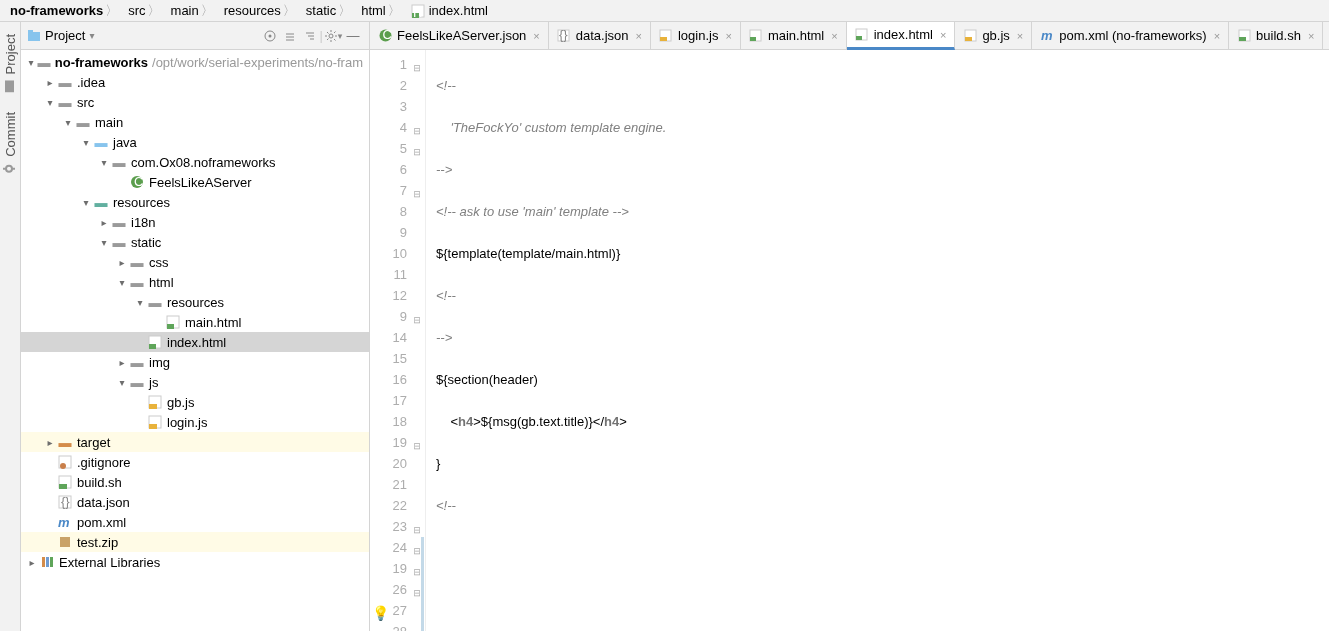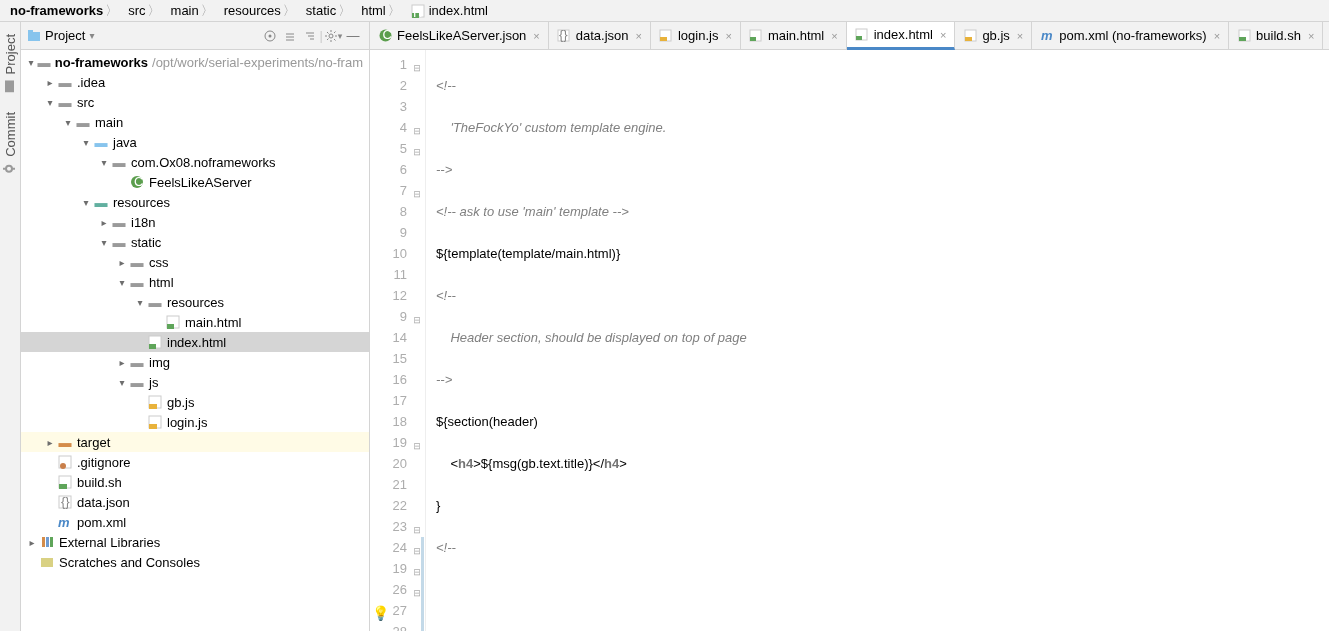--- a/index.html
+++ b/index.html
@@ -305,38 +305,38 @@
           <span class="tree-label">data.json</span>
         </div>
       <div class="tree-row" style="padding-left:36px">
           <span class="tree-icon">
             <svg width="14" height="14">
               <text x="0" y="12" font-size="13" font-style="italic" font-weight="bold" fill="#4a88c7">m</text>
             </svg>
           </span>
           <span class="tree-label">pom.xml</span>
         </div>
+      <div class="tree-row highlight-dir" style="padding-left:36px">
+          <span class="tree-icon">
+            <svg width="14" height="14">
+              <rect x="2" y="2" width="10" height="10" fill="#c9a268"></rect>
+            </svg>
+          </span>
+          <span class="tree-label">test.zip</span>
+        </div>
       <div class="tree-row" style="padding-left:4px">
           <span class="tree-arrow">▸</span>
           <span class="tree-icon">
             <svg width="14" height="14">
               <rect x="2" y="2" width="3" height="10" fill="#d48c4a"></rect>
               <rect x="6" y="2" width="3" height="10" fill="#6f9bd1"></rect>
               <rect x="10" y="2" width="3" height="10" fill="#5fa55a"></rect>
             </svg>
           </span>
           <span class="tree-label">External Libraries</span>
-        </div>
-      <div class="tree-row" style="padding-left:18px">
-          <span class="tree-icon">
-            <svg width="14" height="14">
-              <rect x="1" y="3" width="12" height="9" fill="#d9d183"></rect>
-            </svg>
-          </span>
-          <span class="tree-label">Scratches and Consoles</span>
         </div>
     </div>
   </div>
 
   <div class="editor-pane">
     <div class="tabs-bar">
       <div class="tab">
           <span class="tab-icon">
             <svg width="13" height="13">
               <circle cx="6.5" cy="6.5" r="6" fill="#5b9e4d"></circle>
@@ -460,21 +460,20 @@
           <div class="ln">27</div>
           <div class="ln">28</div>
       </div>
       <div class="code">
 <div class="code-line"><span class="cm">&lt;!--</span></div>
 <div class="code-line"><span class="cm">    'TheFockYo' custom template engine.</span></div>
 <div class="code-line"><span class="cm">--&gt;</span></div>
 <div class="code-line"><span class="cm">&lt;!-- ask to use 'main' template --&gt;</span></div>
 <div class="code-line"><span class="txt">${template(template/main.html)}</span></div>
 <div class="code-line"><span class="cm">&lt;!--</span></div>
-<div class="code-line"><span class="cm">    Header section, should be displayed on top of page</span></div>
 <div class="code-line"><span class="cm">--&gt;</span></div>
 <div class="code-line"><span class="txt">${section(header)</span></div>
 <div class="code-line"><span class="txt">    &lt;</span><span class="tag">h4</span><span class="txt">&gt;${msg(gb.text.title)}&lt;/</span><span class="tag">h4</span><span class="txt">&gt;</span></div>
 <div class="code-line"><span class="txt">}</span></div>
 <div class="code-line"><span class="cm">&lt;!--</span></div>
 <div class="code-line"><span class="cm"></span></div>
 
 
 
 

